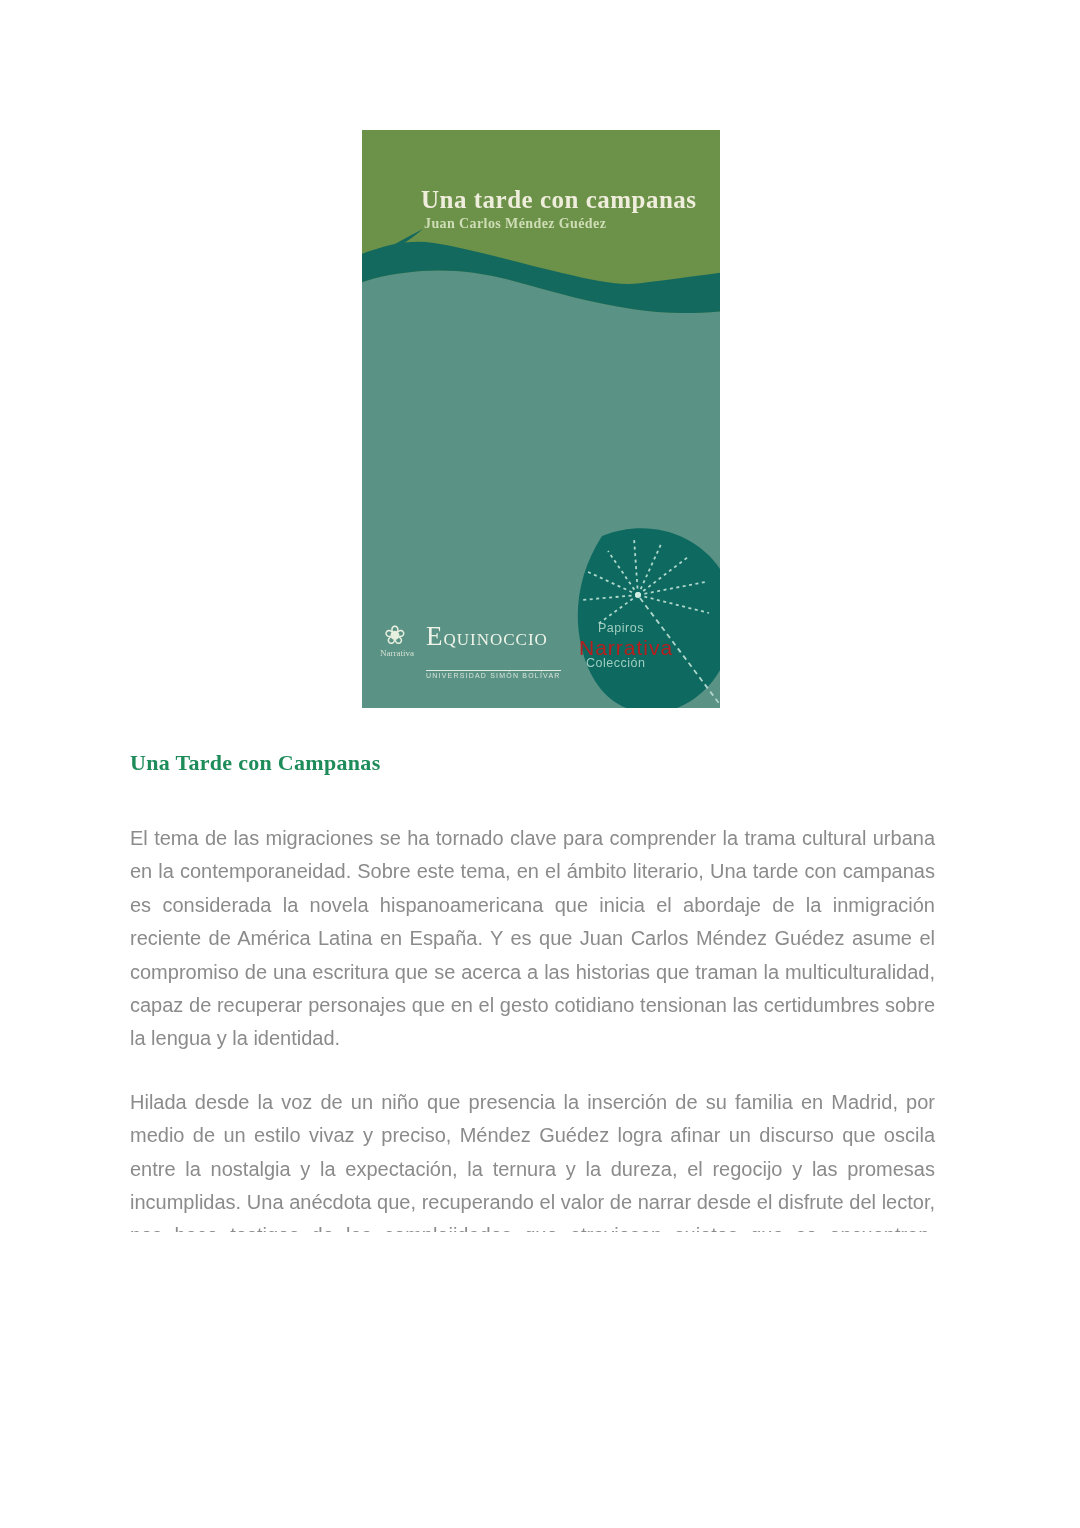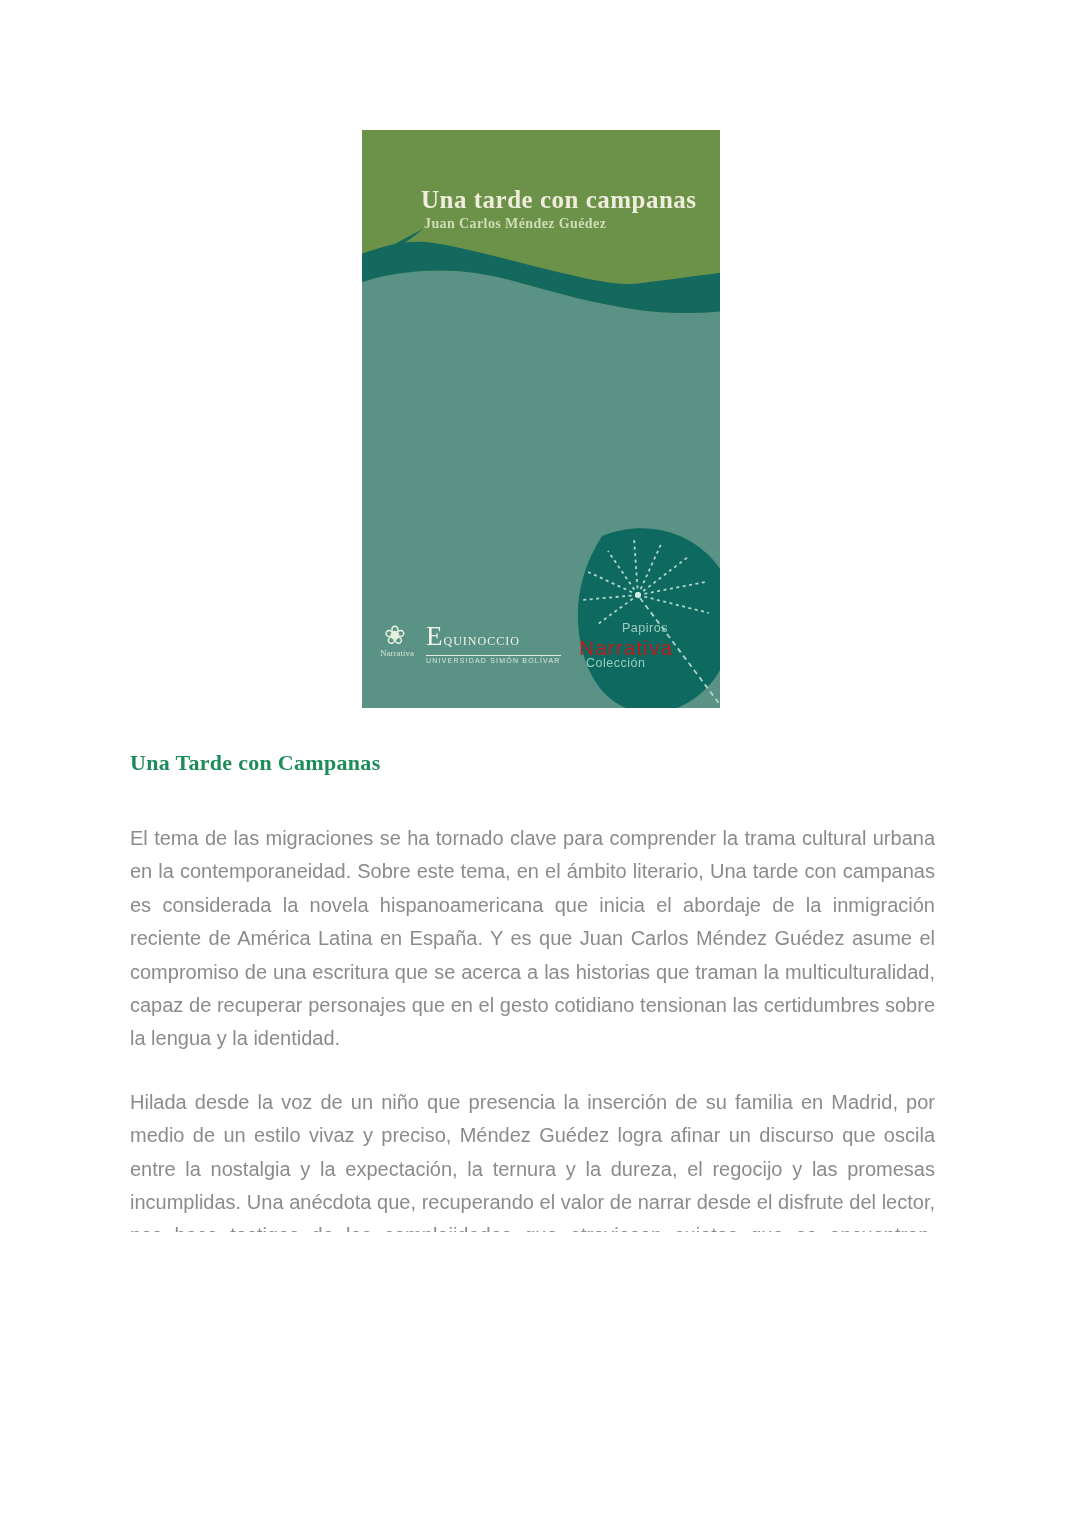--- a/index.html
+++ b/index.html
@@ -48,39 +48,39 @@
   .editorial-label {
     position:absolute; left:-2px; top:24px;
     font-family:"Liberation Serif", serif;
     font-size:9px; color:rgba(231,239,223,0.85);
     white-space:nowrap;
   }
   .pub-right { margin-left:0px; }
   .pub-name {
     display:block;
     font-family:"Liberation Serif", serif;
-    font-size:12px; letter-spacing:1px;
+    font-size:17px; letter-spacing:1px;
     color:#EFF4E9;
     border-bottom:1px solid rgba(239,244,233,0.9);
-    padding-bottom:2px;
+    padding-bottom:18px;
     line-height:24px;
   }
   .pub-name::first-letter { font-size:27px; }
   .pub-univ {
     font-size:7px; letter-spacing:1.2px;
     color:rgba(239,244,233,0.85);
     margin-top:1px; white-space:nowrap;
   }
 
   .col-coleccion {
     position:absolute; left:224px; top:478px;
     font-size:12.5px; color:#9FCDBF; letter-spacing:0.5px;margin-top:48px;
   }
   .col-papiros {
-    position:absolute; left:260px; top:491px;
+    position:absolute; left:236px; top:491px;
     font-size:12.5px; color:#9FCDBF; letter-spacing:0.5px;
   }
   .col-narrativa {
     position:absolute; left:217px; top:506px;
     font-size:21px; color:#b91c1c; letter-spacing:1px;
   }
 
   
   .article {
     position:absolute; left:130px; top:750px; width:822px;

